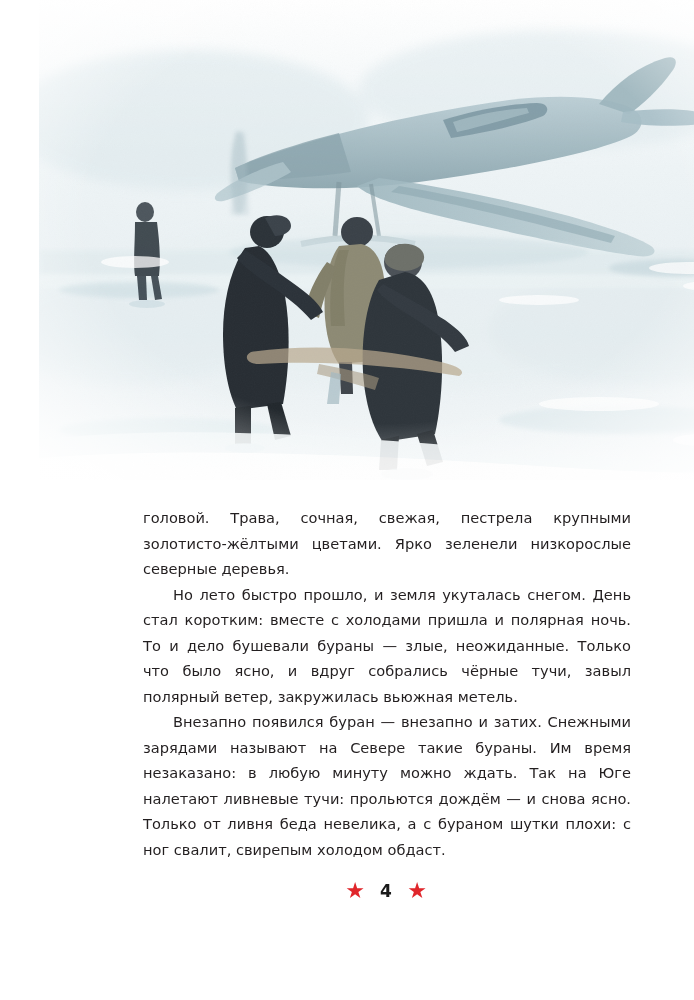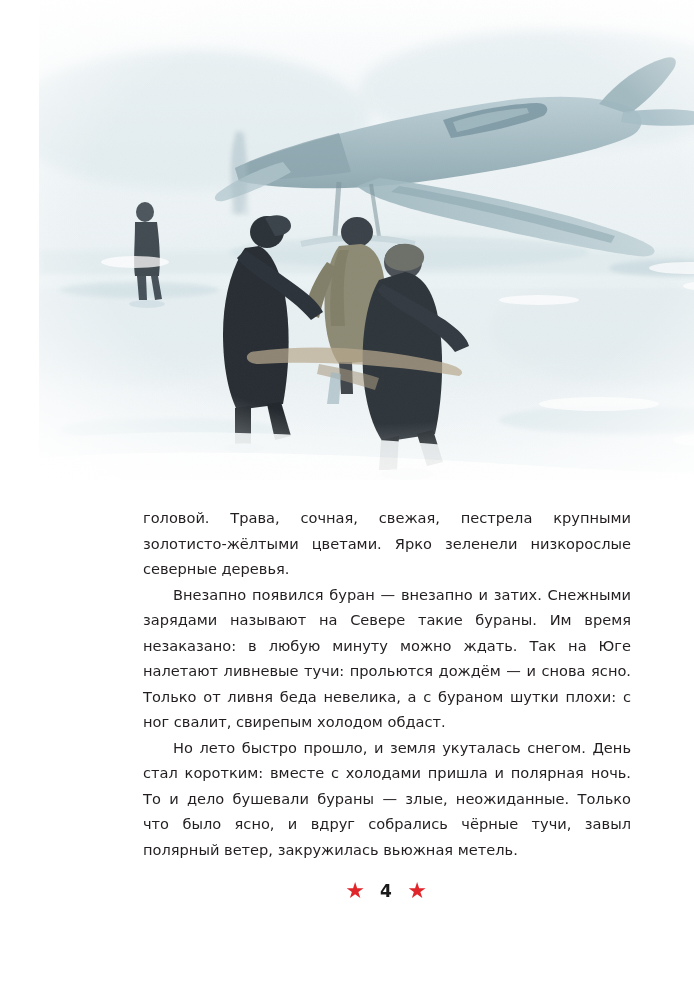--- a/index.html
+++ b/index.html
@@ -264,22 +264,22 @@
         <path d="M0 458 C 160 446, 340 456, 500 466 C 580 471, 640 474, 694 472 L 694 480 L 0 480 Z" fill="#ffffff"></path>
       </g>
 
       <rect x="0" y="0" width="694" height="480" filter="url(#grain)" opacity="0.5"></rect>
       <rect x="0" y="0" width="694" height="480" fill="url(#vign)"></rect>
     </svg>
   </div>
 
   <div class="body-text">
     <p class="para">головой. Трава, сочная, свежая, пестрела крупными золотисто-жёлтыми цветами. Ярко зеленели низкорослые северные деревья.</p>
+    <p class="para indent">Но лето быстро прошло, и земля укуталась снегом. День стал коротким: вместе с холодами пришла и полярная ночь. То и дело бушевали бураны — злые, неожиданные. Только что было ясно, и вдруг собрались чёрные тучи, завыл полярный ветер, закружилась вьюжная метель.</p>
     <p class="para indent">Внезапно появился буран — внезапно и затих. Снежными зарядами называют на Севере такие бураны. Им время незаказано: в любую минуту можно ждать. Так на Юге налетают ливневые тучи: прольются дождём — и снова ясно. Только от ливня беда невелика, а с бураном шутки плохи: с ног свалит, свирепым холодом обдаст.</p>
-    <p class="para indent">Но лето быстро прошло, и земля укуталась снегом. День стал коротким: вместе с холодами пришла и полярная ночь. То и дело бушевали бураны — злые, неожиданные. Только что было ясно, и вдруг собрались чёрные тучи, завыл полярный ветер, закружилась вьюжная метель.</p>
   </div>
 
   <div class="footer">
     <span class="star">★</span>
     <span class="page-number">4</span>
     <span class="star">★</span>
   </div>
 
 </div>
 

